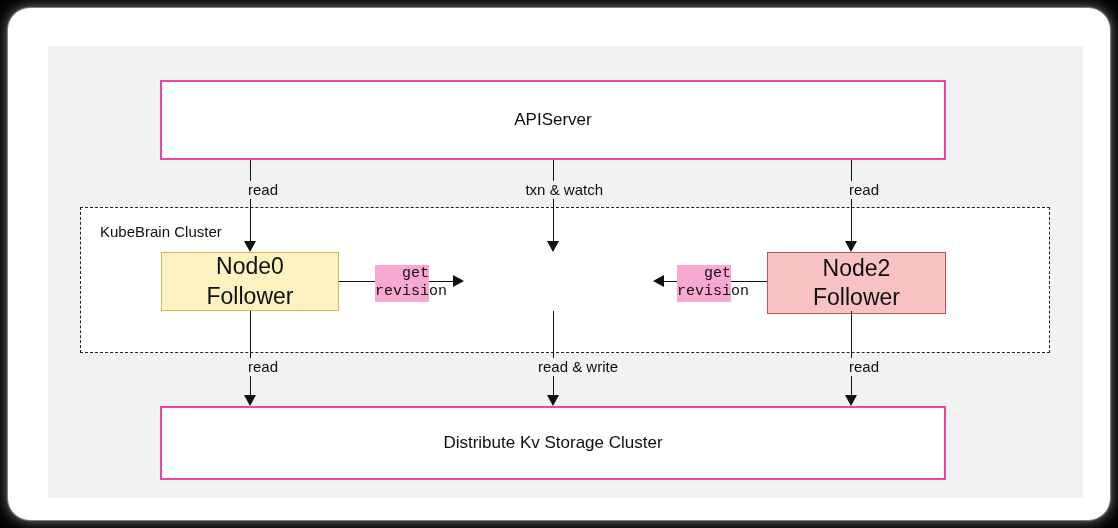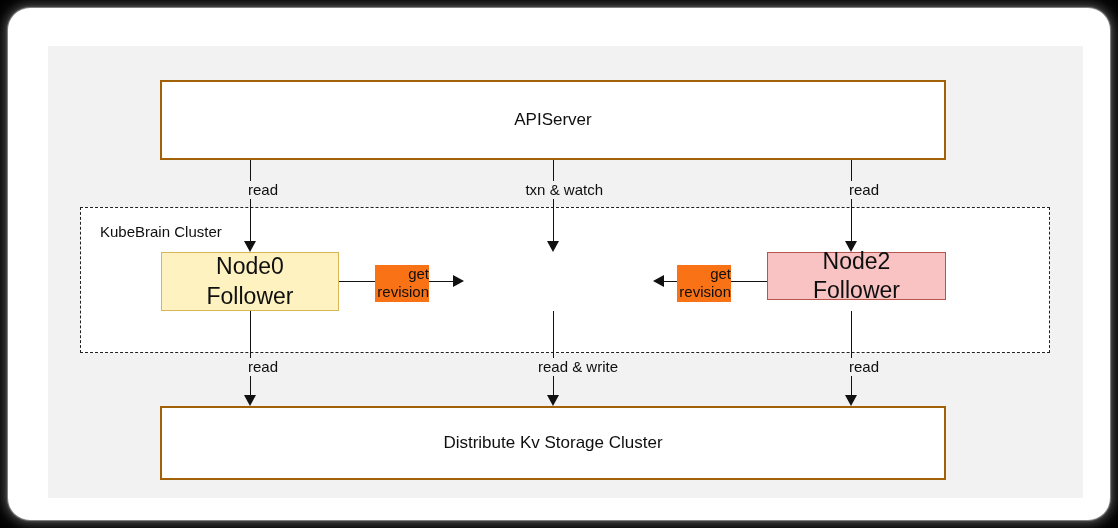--- a/index.html
+++ b/index.html
@@ -48,21 +48,21 @@
     align-items: center;
     justify-content: center;
     text-align: center;
     line-height: 1.28;
     color: #0f0f0f;
     white-space: pre-line;
   }
 
   .plain-box {
     background: #ffffff;
-    border: 2px solid #a16207;
+    border: 2px solid #ec4899;
     font-size: 17px;
   }
 
   .node-box {
     border-width: 1.6px;
     border-style: solid;
     font-size: 23px;
   }
 
   
@@ -116,41 +116,41 @@
   .edge-label {
     position: absolute;
     font-size: 15px;
     color: #0f0f0f;
     text-align: right;
     line-height: 1.22;
     white-space: pre-line;
     background: transparent;
   }
   .edge-label.on-gray { background: #f2f2f2; }
-  .edge-label.on-white { background: #f97316; }
+  .edge-label.on-white { background: #f9a8d4; font-family: Liberation Mono, monospace; }
 </style>
 </head>
 <body>
 
 <div id="frame">
   <div id="canvas">
 
     <div id="cluster" style="left:32px; top:161px; width:970px; height:146px;"></div>
     <div id="cluster-label" style="left:52px; top:177px;">KubeBrain Cluster</div>
 
     <div class="box plain-box" style="left:112px; top:34px; width:786px; height:80px;">APIServer</div>
 
     <div class="box plain-box" style="left:112px; top:360px; width:786px; height:74px;">Distribute Kv Storage Cluster</div>
 
     <div class="box node-box" style="left:113px; top:206px; width:178px; height:59px;
                 background:#fdf2c0; border-color:#d6b656;">Node0
 Follower</div>
 
 
-    <div class="box node-box" style="left:719px; top:206px; width:179px; height:48px;
+    <div class="box node-box" style="left:719px; top:206px; width:179px; height:62px;
                 background:#f9c3c4; border-color:#b85450;">Node2
 Follower</div>
 
     <div class="vline" style="left:202px; top:114px; height:81px;"></div>
     <div class="arrow-down" style="left:196px; top:195px;"></div>
     <div class="edge-label on-gray" style="left:174px; top:135px; width:56px;">read</div>
 
     <div class="vline" style="left:505px; top:114px; height:81px;"></div>
     <div class="arrow-down" style="left:499px; top:195px;"></div>
     <div class="edge-label on-gray" style="left:455px; top:135px; width:100px;">txn &amp; watch</div>

